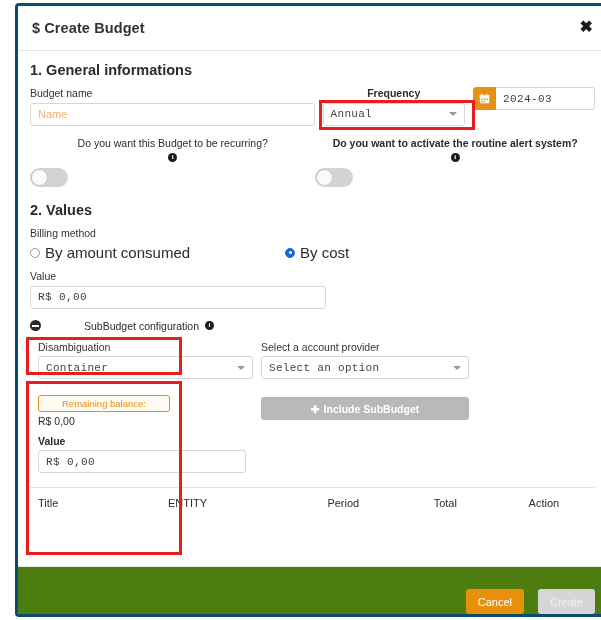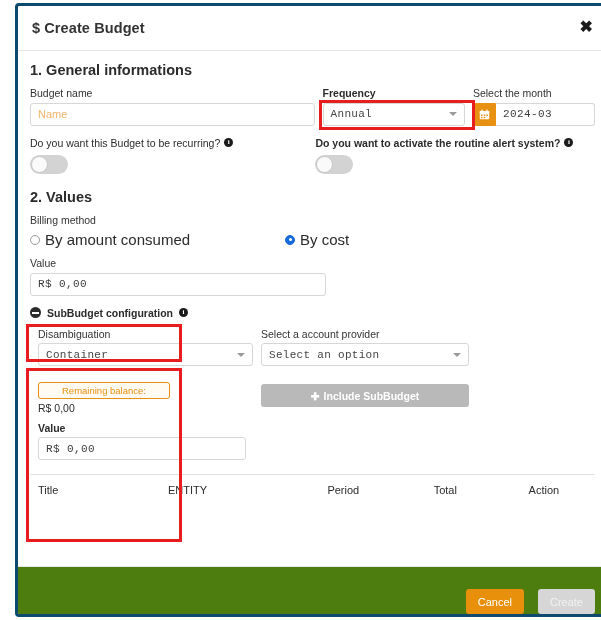--- a/index.html
+++ b/index.html
@@ -84,21 +84,21 @@
     position: absolute; right: 7px; top: 50%;
     margin-top: -2px;
     width: 0; height: 0;
     border-left: 4px solid transparent;
     border-right: 4px solid transparent;
     border-top: 4px solid #9a9a9a;
   }
   
   .gen-grid { display: flex; gap: 0; align-items: flex-start; }
   .col-name { width: 296px; }
-  .col-freq { width: 148px; margin-left: 8px; position: relative; }
+  .col-freq { width: 148px; margin-left: 8px; position: relative; text-align: center; }
   .col-month { width: 127px; margin-left: 8px; }
   .date-wrap { display: flex; }
   .cal-btn {
     width: 23px; height: 23px;
     background: #e89012;
     border: 1px solid #e89012;
     border-radius: 3px 0 0 3px;
     display: flex; align-items: center; justify-content: center;
     cursor: pointer;
     flex: 0 0 auto;
@@ -114,21 +114,21 @@
     border: 3px solid #e81d1d;
     pointer-events: none;
     z-index: 30;
   }
   
   .toggle-row { margin-top: 11px; display: flex; }
   .toggle-col-a { width: 296px; }
   .toggle-col-b { width: 290px; }
   .q-label {
     font-size: 10.5px; color: #2b2b2b; font-weight: 400;
-    display: flex; align-items: center; gap: 4px;
+    display: flex; align-items: center; gap: 4px; flex-direction: column;
   }
   .q-label.bold { font-weight: 700; }
   .info-i {
     display: inline-flex; align-items: center; justify-content: center;
     width: 9px; height: 9px; border-radius: 50%;
     background: #1b1b1b; color: #fff;
     font-size: 7px; font-weight: 700;
     font-family: "Liberation Serif", serif;
     line-height: 1;
   }
@@ -165,21 +165,21 @@
   
   .sub-header { display: flex; align-items: center; gap: 6px; margin-top: 11px; }
   .collapse-icon {
     width: 11px; height: 11px; border-radius: 50%;
     background: #2b2b2b; position: relative; flex: 0 0 auto; cursor: pointer;
   }
   .collapse-icon::after {
     content: ""; position: absolute; left: 2px; top: 5px;
     width: 7px; height: 1.5px; background: #fff;
   }
-  .sub-header-text { font-size: 10.5px; color: #2b2b2b; font-weight: 700; }
+  .sub-header-text { font-size: 10.5px; color: #2b2b2b; font-weight: 400; margin-left: 37px; }
   
   .sub-grid { display: flex; margin-top: 9px; position: relative; }
   .sub-col-1 { width: 150px; }
   .sub-col-2 { width: 215px; margin-left: 8px; }
   .sub-col-3 { width: 208px; margin-left: 8px; }
   .chk-line { display: flex; align-items: center; gap: 6px; padding: 9px 4px 9px 10px; }
   .chkbox {
     width: 10px; height: 10px; border: 1px solid #9a9a9a;
     background: #fff; border-radius: 1px; flex: 0 0 auto;
   }
@@ -302,21 +302,20 @@
       <div class="col-freq">
         <label class="field-label">Frequency</label>
         <div class="selectbox">
           <span>Annual</span>
           <span class="caret"></span>
         </div>
         <div class="redbox" style="left:-4px; top:13px; width:156px; height:30px;"></div>
       </div>
 
       <div class="col-month">
-        <label class="field-label normal">Select the month</label>
         <div class="date-wrap">
           <span class="cal-btn">
             <svg width="11" height="11" viewBox="0 0 14 14" aria-hidden="true">
               <rect x="1" y="2.5" width="12" height="10.5" rx="1" fill="#fff"></rect>
               <rect x="1" y="2.5" width="12" height="3" fill="#fff"></rect>
               <rect x="3" y="0.8" width="1.6" height="3" fill="#fff"></rect>
               <rect x="9.4" y="0.8" width="1.6" height="3" fill="#fff"></rect>
               <rect x="2.6" y="7" width="2" height="1.8" fill="#e89012"></rect>
               <rect x="6" y="7" width="2" height="1.8" fill="#e89012"></rect>
               <rect x="9.4" y="7" width="2" height="1.8" fill="#e89012"></rect>

